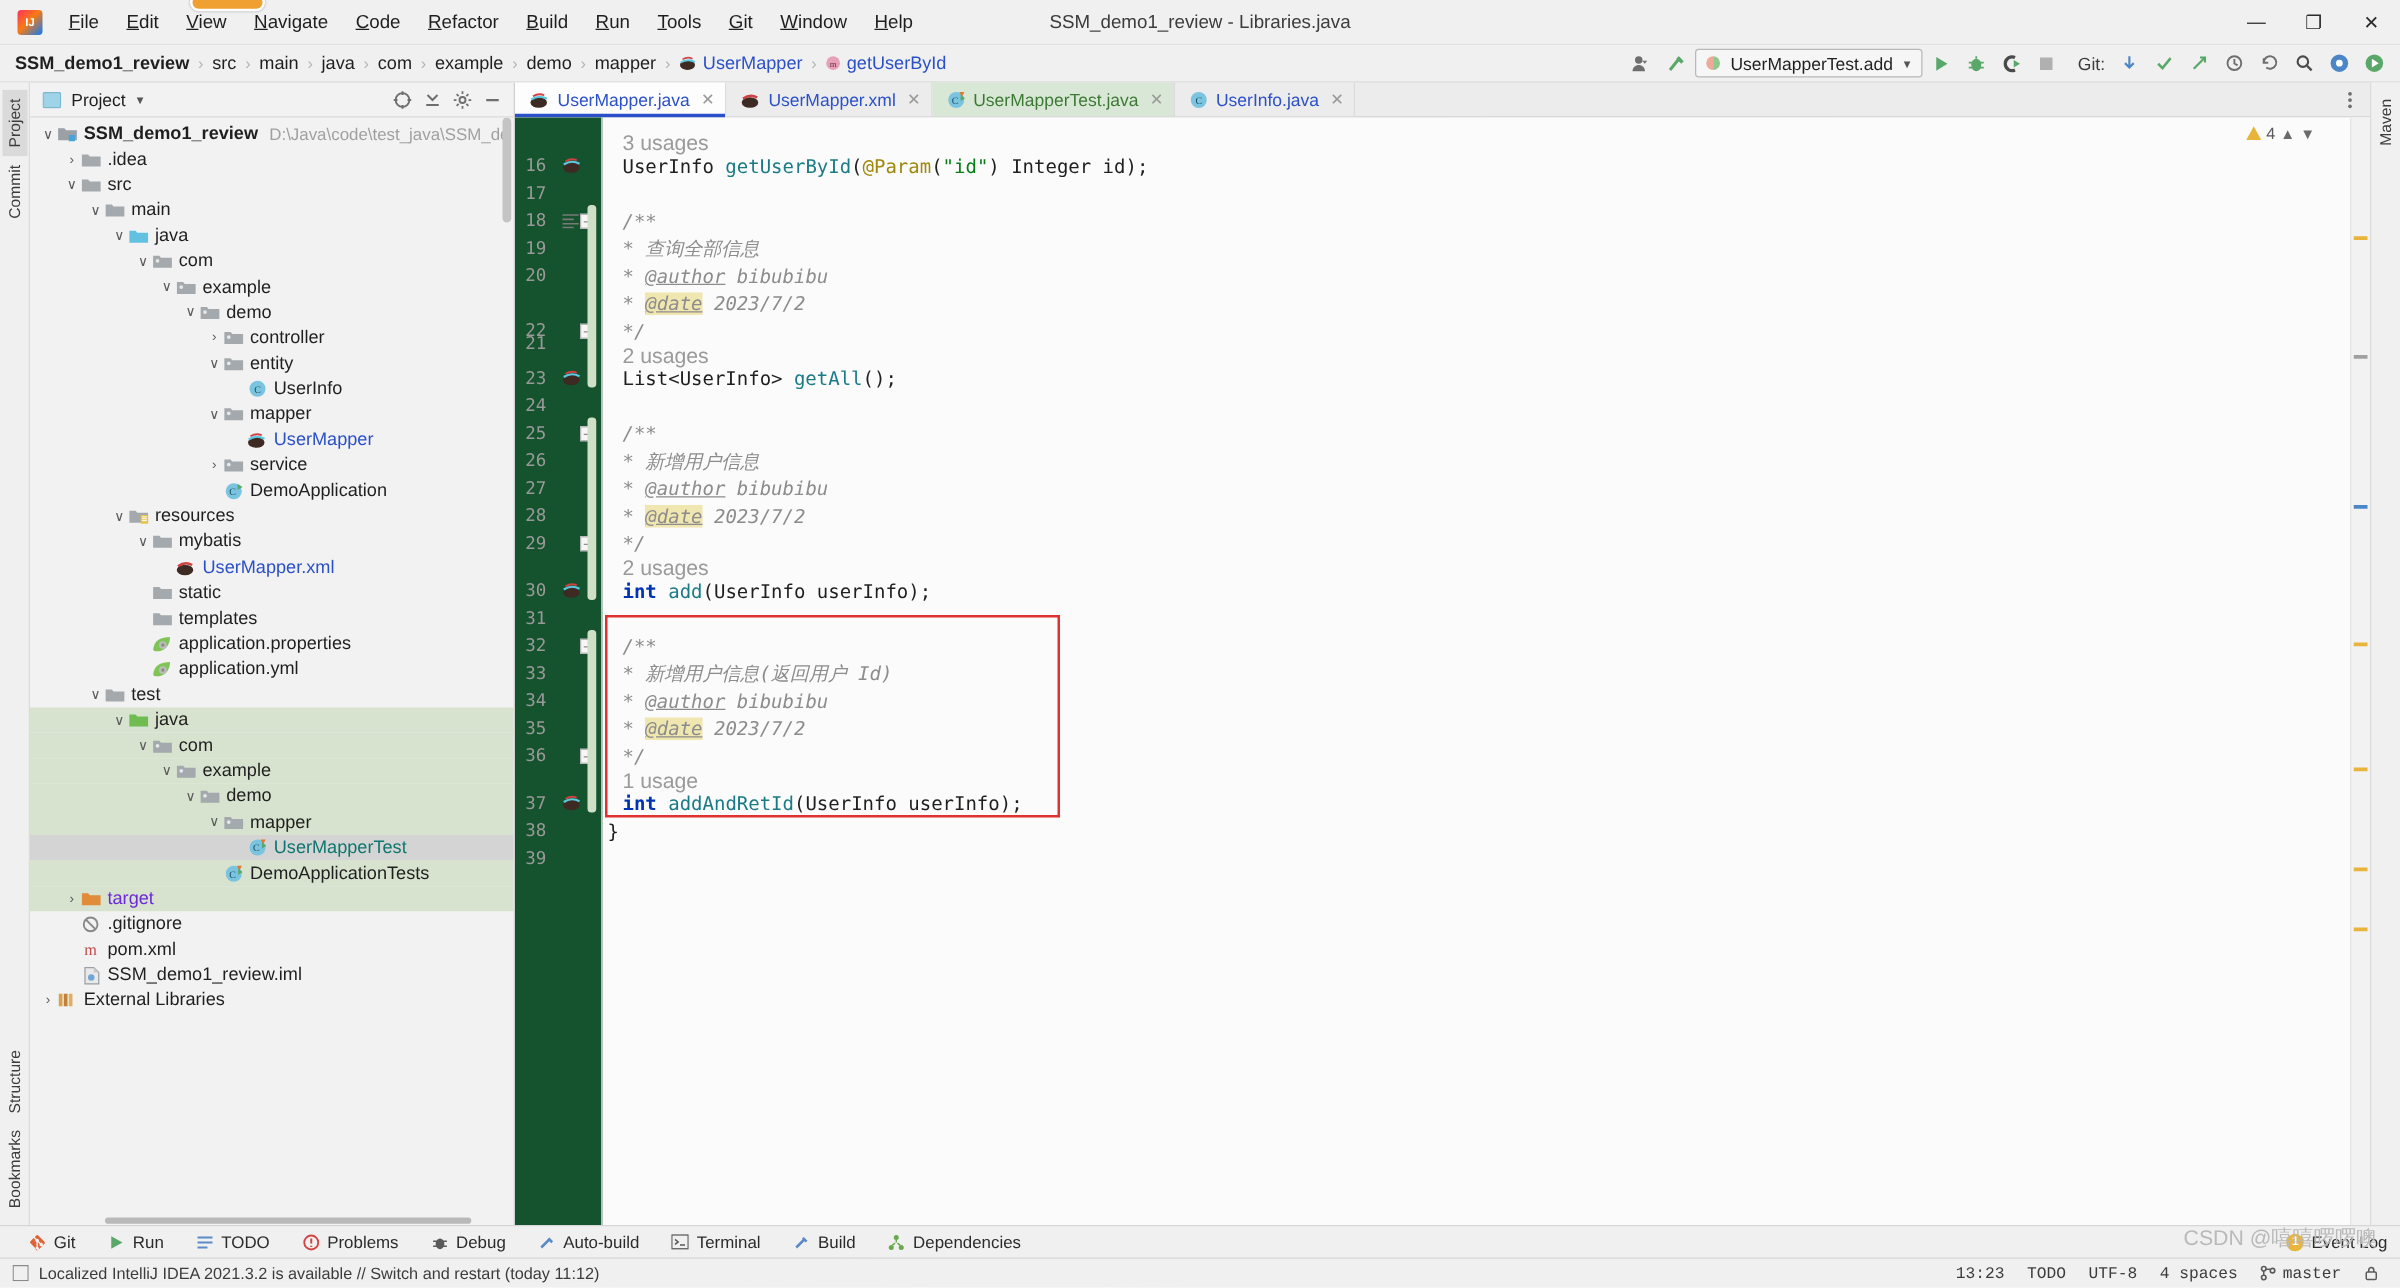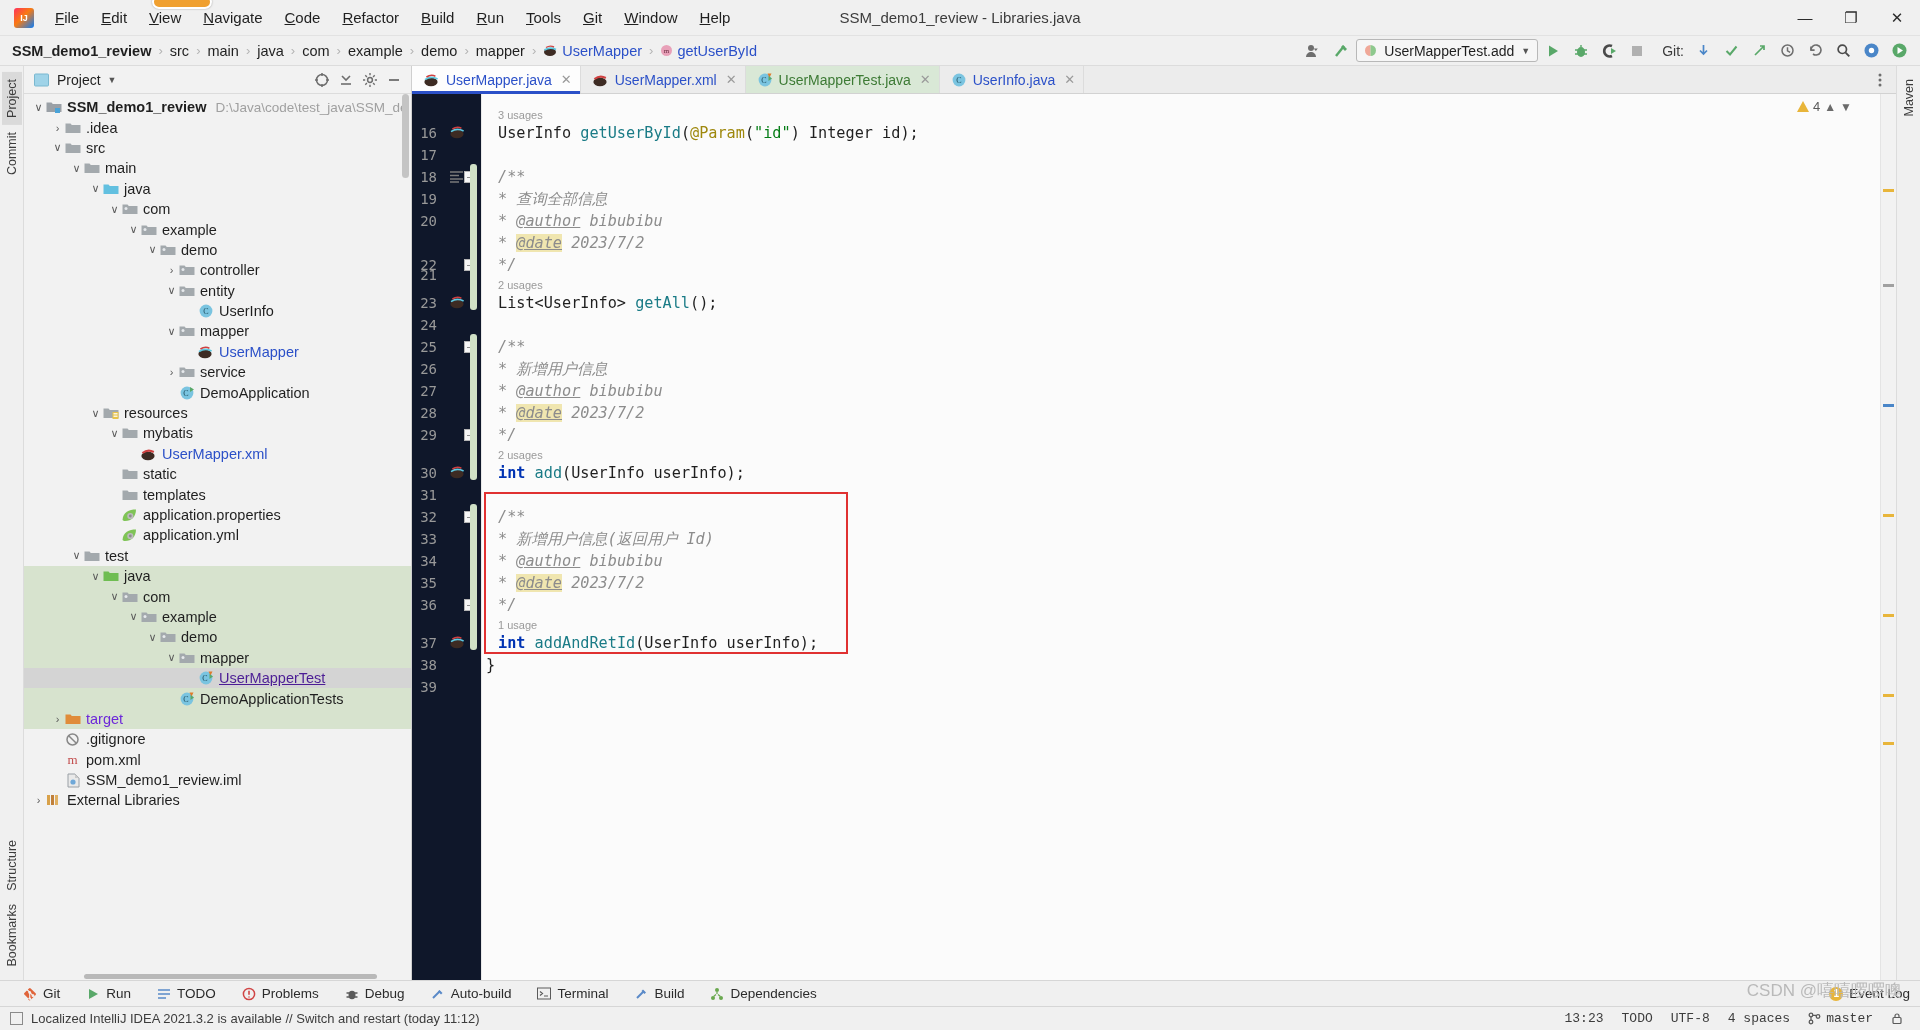--- a/index.html
+++ b/index.html
@@ -152,21 +152,21 @@
     content:""; position:absolute; left:0; right:0; bottom:-1px; height:3px; background:#2b50c8;
   }
   .tab.test { background:#d9e8d6; }
   .tab .tabx { color:#9a9a9a; font-size:13px; margin-left:3px; }
   .tab.blue-txt { color:#2b50c8; }
   .tab.green-txt { color:#3c7a34; }
   .tabs-right { margin-left:auto; display:flex; align-items:center; padding:0 8px; }
 
   .editor-body { flex:1 1 auto; display:flex; min-height:0; position:relative; background:#fbfbfb; }
   .gutter {
-    width:70px; flex:0 0 70px; background:#0f172a; position:relative;
+    width:70px; flex:0 0 70px; background:#14532d; position:relative;
     border-right:1px solid #e8e8e8;
   }
   .gline {
     position:absolute; right:44px; width:34px; text-align:right;
     font-family:"DejaVu Sans Mono", monospace; font-size:14px; color:#999999; line-height:22px;
   }
   .gicon { position:absolute; right:14px; width:18px; height:18px; }
   .fold {
     position:absolute; left:52px; width:12px; height:12px; border:1px solid #b6b6b6;
     background:#f7f7f7;
@@ -175,21 +175,21 @@
   .foldbar {
     position:absolute; left:58px; width:7px; background:#cfe0c6; border-radius:3px;
   }
   .code-area {
     flex:1 1 auto; position:relative; overflow:hidden;
     font-family:"DejaVu Sans Mono", monospace; font-size:15.2px; line-height:22px;
   }
   .cl { position:absolute; left:16px; white-space:pre; }
   .usage {
     position:absolute; left:16px; font-family:"Liberation Sans", sans-serif;
-    font-size:11px; color:#9a9a9a; line-height:14px;
+    font-size:17px; color:#9a9a9a; line-height:14px;
   }
   .kw    { color:#0033b3; font-weight:bold; }
   .typ   { color:#1f1f1f; }
   .mth   { color:#1a7b86; }
   .anno  { color:#9e880d; }
   .str   { color:#067d17; }
   .cmt   { color:#8c8c8c; font-style:italic; }
   .cmttag{ color:#8c8c8c; font-style:italic; text-decoration:underline; }
   .datehl{ background:#f0e6b0; color:#8c8c8c; font-style:italic; text-decoration:underline; }
   .plain { color:#1f1f1f; }
@@ -739,21 +739,21 @@
           <div class="trow sel-gray" style="padding-left: 160px;">
             <span class="twist" style="font-size: 11px;"></span>
             <span class="tico">
               <svg width="16" height="16" viewBox="0 0 16 16">
                 <circle cx="8" cy="8" r="6.4" fill="#7ac4e0"></circle>
                 <text x="7" y="11" font-size="8" fill="#1d4d5e" text-anchor="middle" font-family="Liberation Serif, serif">C</text>
                 <path d="M10.5 1.5 L14.5 1.5 L12.5 5.5 Z" fill="#e07a2a"></path>
                 <path d="M11.5 4 L15 6.5 L11.5 9 Z" fill="#59a869"></path>
               </svg>
             </span>
-            <span class="tlabel" style="color: #4c1d95; text-decoration: underline;">UserMapperTest</span>
+            <span class="tlabel" style="color: #0f766e;">UserMapperTest</span>
           </div>
           <div class="trow sel-green" style="padding-left: 141px;">
             <span class="twist" style="font-size: 11px;"></span>
             <span class="tico">
               <svg width="16" height="16" viewBox="0 0 16 16">
                 <circle cx="8" cy="8" r="6.4" fill="#7ac4e0"></circle>
                 <text x="7" y="11" font-size="8" fill="#1d4d5e" text-anchor="middle" font-family="Liberation Serif, serif">C</text>
                 <path d="M10.5 1.5 L14.5 1.5 L12.5 5.5 Z" fill="#e07a2a"></path>
                 <path d="M11.5 4 L15 6.5 L11.5 9 Z" fill="#59a869"></path>
               </svg>

